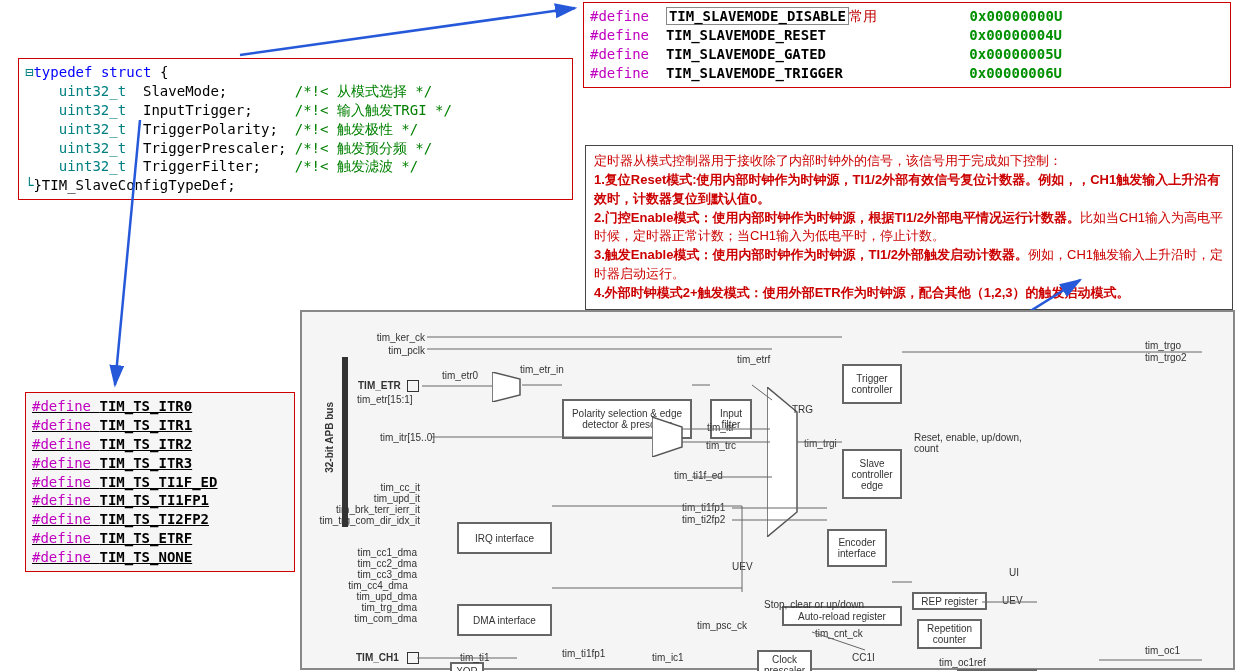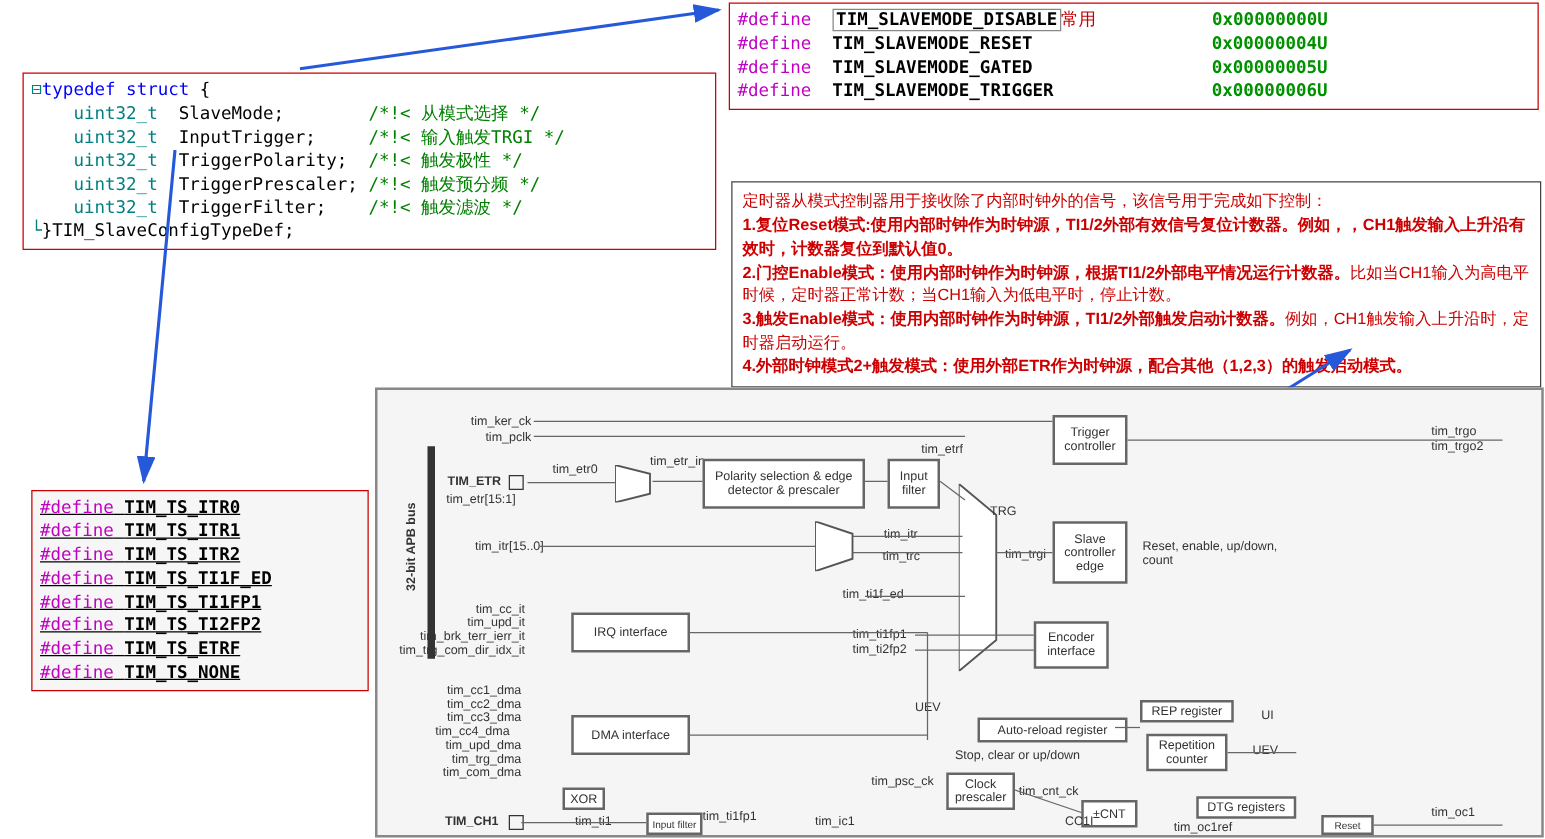--- a/index.html
+++ b/index.html
@@ -14,21 +14,21 @@
 .code-line { white-space: pre; font-size: 14px; line-height: 1.35; }
 .kw-blue { color: #0000ff; }
 .kw-teal { color: #008080; }
 .kw-magenta { color: #c000c0; }
 .kw-red { color: #c00000; margin-top: 20px; }
 .hex-green { color: #009000; font-weight: bold; }
 .comment { color: #008000; }
 .arrow { position: absolute; pointer-events: none; }
 
 #diagram { position: absolute; left: 300px; top: 310px; width: 935px; height: 360px; border: 2px solid #888; background: #f5f5f5; font-family: Arial, sans-serif; font-size: 10px; color: #333; }
-.dbox { position: absolute; border: 2px solid #666; background: #fff; display: flex; align-items: center; justify-content: center; text-align: center; padding: 2px; }
+.dbox { position: absolute; border: 2px solid #666; background: #fff; display: flex; align-items: center; justify-content: center; text-align: center; padding: 2px; margin-top: 32px; }
 .dlabel { position: absolute; color: #333; }
 .boldt { font-weight: bold; }
 </style>
 </head>
 <body>
 
 <div id="struct-box" class="code-box">
   <div class="code-line"><span class="kw-teal">⊟</span><span class="kw-blue">typedef</span> <span class="kw-blue">struct</span> {</div>
   <div class="code-line">    <span class="kw-teal">uint32_t</span>  <span>SlaveMode;</span>        <span class="comment">/*!&lt; 从模式选择 */</span></div>
   <div class="code-line">    <span class="kw-teal">uint32_t</span>  <span>InputTrigger;</span>     <span class="comment">/*!&lt; 输入触发TRGI */</span></div>
@@ -50,20 +50,21 @@
   <div><span class="boldt">1.复位Reset模式:使用内部时钟作为时钟源，TI1/2外部有效信号复位计数器。例如，，CH1触发输入上升沿有效时，计数器复位到默认值0。</span></div>
   <div><span class="boldt">2.门控Enable模式：使用内部时钟作为时钟源，根据TI1/2外部电平情况运行计数器。</span><span>比如当CH1输入为高电平时候，定时器正常计数；当CH1输入为低电平时，停止计数。</span></div>
   <div><span class="boldt">3.触发Enable模式：使用内部时钟作为时钟源，TI1/2外部触发启动计数器。</span><span>例如，CH1触发输入上升沿时，定时器启动运行。</span></div>
   <div><span class="boldt">4.外部时钟模式2+触发模式：使用外部ETR作为时钟源，配合其他（1,2,3）的触发启动模式。</span></div>
 </div>
 
 <div id="ts-box" class="code-box">
   <div class="code-line"><span class="kw-magenta">#define</span> <span class="boldt">TIM_TS_ITR0</span></div>
   <div class="code-line"><span class="kw-magenta">#define</span> <span class="boldt">TIM_TS_ITR1</span></div>
   <div class="code-line"><span class="kw-magenta">#define</span> <span class="boldt">TIM_TS_ITR2</span></div>
+  <div class="code-line"><span class="kw-magenta">#define</span> <span class="boldt">TIM_TS_ITR3</span></div>
   <div class="code-line"><span class="kw-magenta">#define</span> <span class="boldt">TIM_TS_TI1F_ED</span></div>
   <div class="code-line"><span class="kw-magenta">#define</span> <span class="boldt">TIM_TS_TI1FP1</span></div>
   <div class="code-line"><span class="kw-magenta">#define</span> <span class="boldt">TIM_TS_TI2FP2</span></div>
   <div class="code-line"><span class="kw-magenta">#define</span> <span class="boldt">TIM_TS_ETRF</span></div>
   <div class="code-line"><span class="kw-magenta">#define</span> <span class="boldt">TIM_TS_NONE</span></div>
 </div>
 
 <svg class="arrow" style="left:230px;top:0;width:360px;height:60px">
   <defs>
       <marker id="ah1" markerWidth="10" markerHeight="10" refX="8" refY="3" orient="auto">

